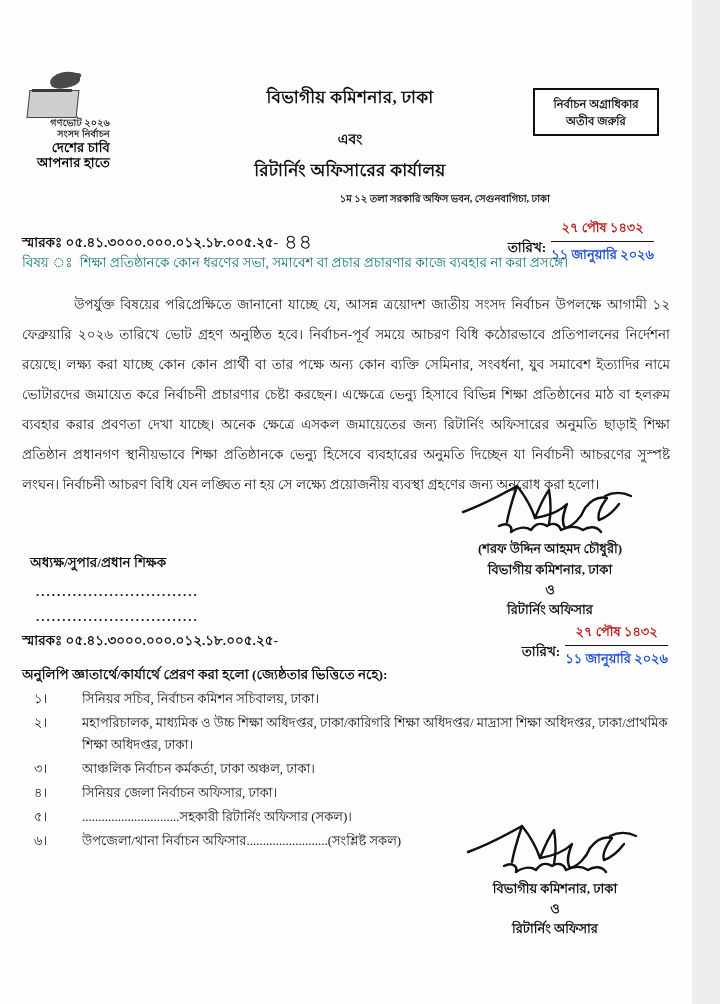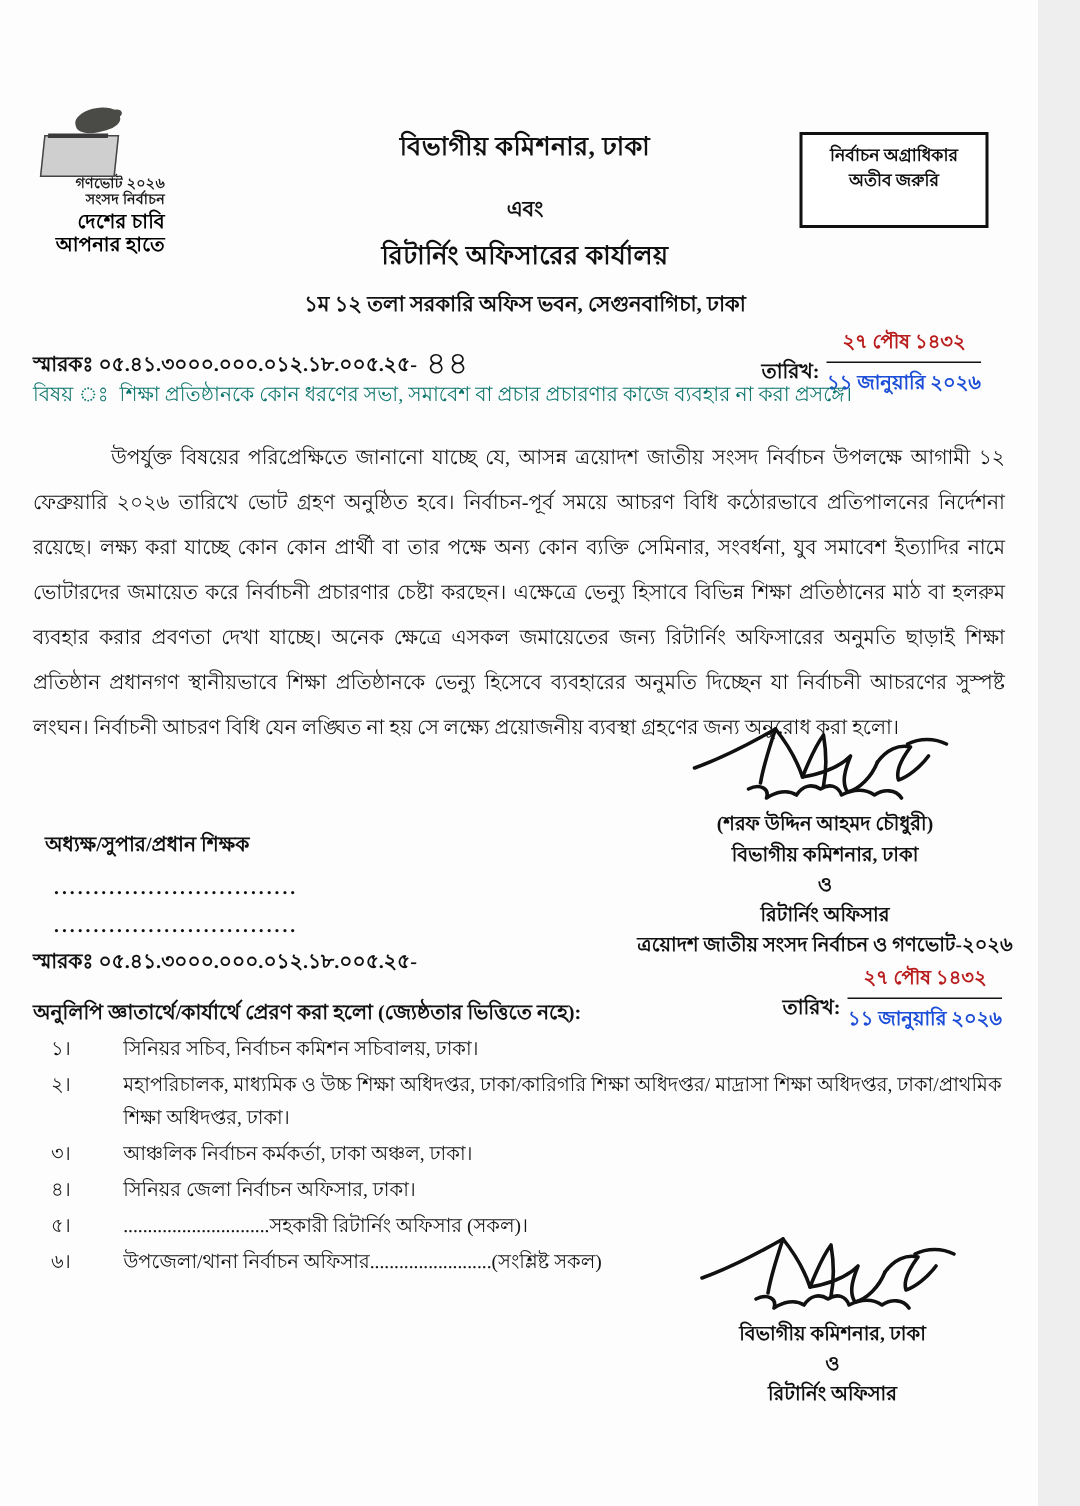--- a/index.html
+++ b/index.html
@@ -122,33 +122,34 @@
     margin-top: 16px;
   }
   .hdr-ro {
     font-size: 17px;
     font-weight: 700;
     color: #111;
     margin-top: 5px;
     letter-spacing: 0.3px;
   }
   .hdr-addr {
-    font-size: 14px;
+    font-size: 10px;
     font-weight: 600;
     color: #111;
     margin-top: 6px;
+    text-align: right;
   }
 
   
   .prio-box {
     position: absolute;
     left: 533px;
     top: 88px;
     width: 126px;
-    height: 64px;
+    height: 48px;
     border: 2px solid #111;
     text-align: center;
     box-sizing: border-box;
     padding-top: 6px;
     background: #fff;
   }
   .prio-l1, .prio-l2 {
     font-size: 11.5px;
     font-weight: 700;
     color: #111;
@@ -404,21 +405,20 @@
             <path d="M150 14 C158 10 168 10 176 14"></path>
             <path d="M44 44 C52 40 58 44 56 50 C62 46 70 44 76 48 C80 42 86 40 92 44
                      C98 40 104 42 106 48 C114 44 122 44 128 48 C134 44 142 44 146 50"></path>
           </g>
         </svg>
       </div>
       <div class="sig-name">(শরফ উদ্দিন আহমদ চৌধুরী)</div>
       <div class="sig-line">বিভাগীয় কমিশনার, ঢাকা</div>
       <div class="sig-amp">ও</div>
       <div class="sig-line">রিটার্নিং অফিসার</div>
-      <div class="sig-line">ত্রয়োদশ জাতীয় সংসদ নির্বাচন ও গণভোট-২০২৬</div>
       <div class="sig-date-wrap">
         <span class="date-label">তারিখ:</span>
         <span class="date-stack">
           <div class="date-bn">২৭ পৌষ ১৪৩২</div>
           <div class="date-en">১১ জানুয়ারি ২০২৬</div>
         </span>
       </div>
     </div>
 
     <div class="addressee">

